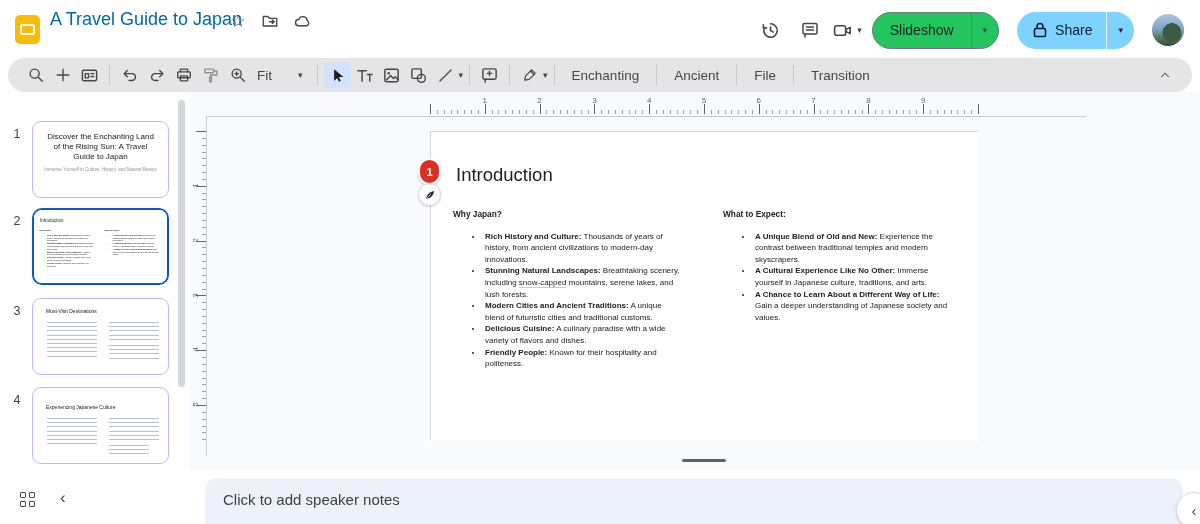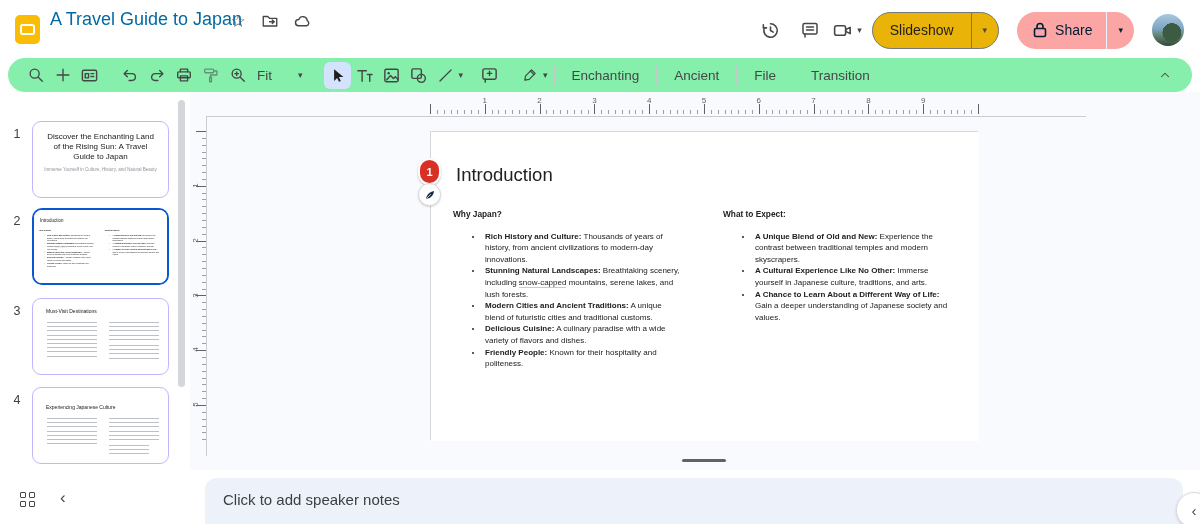--- a/index.html
+++ b/index.html
@@ -15,33 +15,33 @@
   #doc-title{position:absolute;left:50px;top:9px;font-size:18px;color:#0369a1;white-space:nowrap}
   .title-icons{position:absolute;left:228px;top:11px;display:flex;gap:12px;align-items:center}
   .title-icons .tic{width:20px;height:20px;display:flex;align-items:center;justify-content:center;color:#444746}
   #menubar{position:absolute;left:42px;top:31px;display:flex}
   .menu-item{font-size:14px;color:#1f1f1f;padding:3px 9px;border-radius:8px;cursor:default}
 
   #header-right{position:absolute;right:10px;top:0;height:60px;display:flex;align-items:center}
   .hbtn{width:40px;height:40px;display:flex;align-items:center;justify-content:center;border-radius:50%}
   .caret{font-size:9px;color:#444746;line-height:1}
   #cam-group{display:flex;align-items:center;gap:4px;margin:0 10px 0 2px}
-  #slideshow-btn{display:flex;align-items:stretch;height:37px;border:1px solid #747775;border-radius:19px;overflow:hidden;margin-right:18px;background:#eab308}
+  #slideshow-btn{display:flex;align-items:stretch;height:37px;border:1px solid #747775;border-radius:19px;overflow:hidden;margin-right:18px;background:#22c55e}
   #slideshow-btn .label{display:flex;align-items:center;padding:0 17px;font-size:14px;color:#1f1f1f}
   #slideshow-btn .dd{display:flex;align-items:center;padding:0 11px;border-left:1px solid #747775}
-  #share-btn{display:flex;align-items:stretch;height:37px;border-radius:19px;overflow:hidden;background:#fca5a5;margin-right:18px}
+  #share-btn{display:flex;align-items:stretch;height:37px;border-radius:19px;overflow:hidden;background:#7dd3fc;margin-right:18px}
   #share-btn .main{display:flex;align-items:center;gap:8px;padding:0 14px 0 16px;font-size:14px;font-weight:500;color:#001d35}
   #share-btn .dd{display:flex;align-items:center;padding:0 11px;border-left:1px solid #e7f3ff}
   #avatar{width:32px;height:32px;border-radius:50%;margin-right:6px;
     background:
       radial-gradient(circle at 62% 58%, #3d5a43 0 34%, transparent 35%),
       linear-gradient(180deg,#a9c6de 0%,#7fa7c6 45%,#5d7f6a 70%,#31493a 100%)}
 
   
-  #toolbar{position:absolute;left:8px;top:58px;width:1184px;height:34px;background:#86efac;border-radius:17px;
+  #toolbar{position:absolute;left:8px;top:58px;width:1184px;height:34px;background:#e5e5e5;border-radius:17px;
     display:flex;align-items:center;padding:0 14px}
   .tb{width:27px;height:27px;display:flex;align-items:center;justify-content:center;border-radius:6px;flex:0 0 auto}
   .tb.active{background:#d3e3fd}
   .sep{width:1px;height:20px;background:#c4c7cc;margin:0 6px;flex:0 0 auto}
   .tb-text{font-size:13.5px;color:#444746;padding:0 11px;flex:0 0 auto}
   #fit-ctl{display:flex;align-items:center;gap:26px;padding:0 8px 0 6px}
   #fit-ctl .lbl{font-size:13.5px;color:#444746}
   .mini-caret{font-size:9px;color:#444746}
 
   

